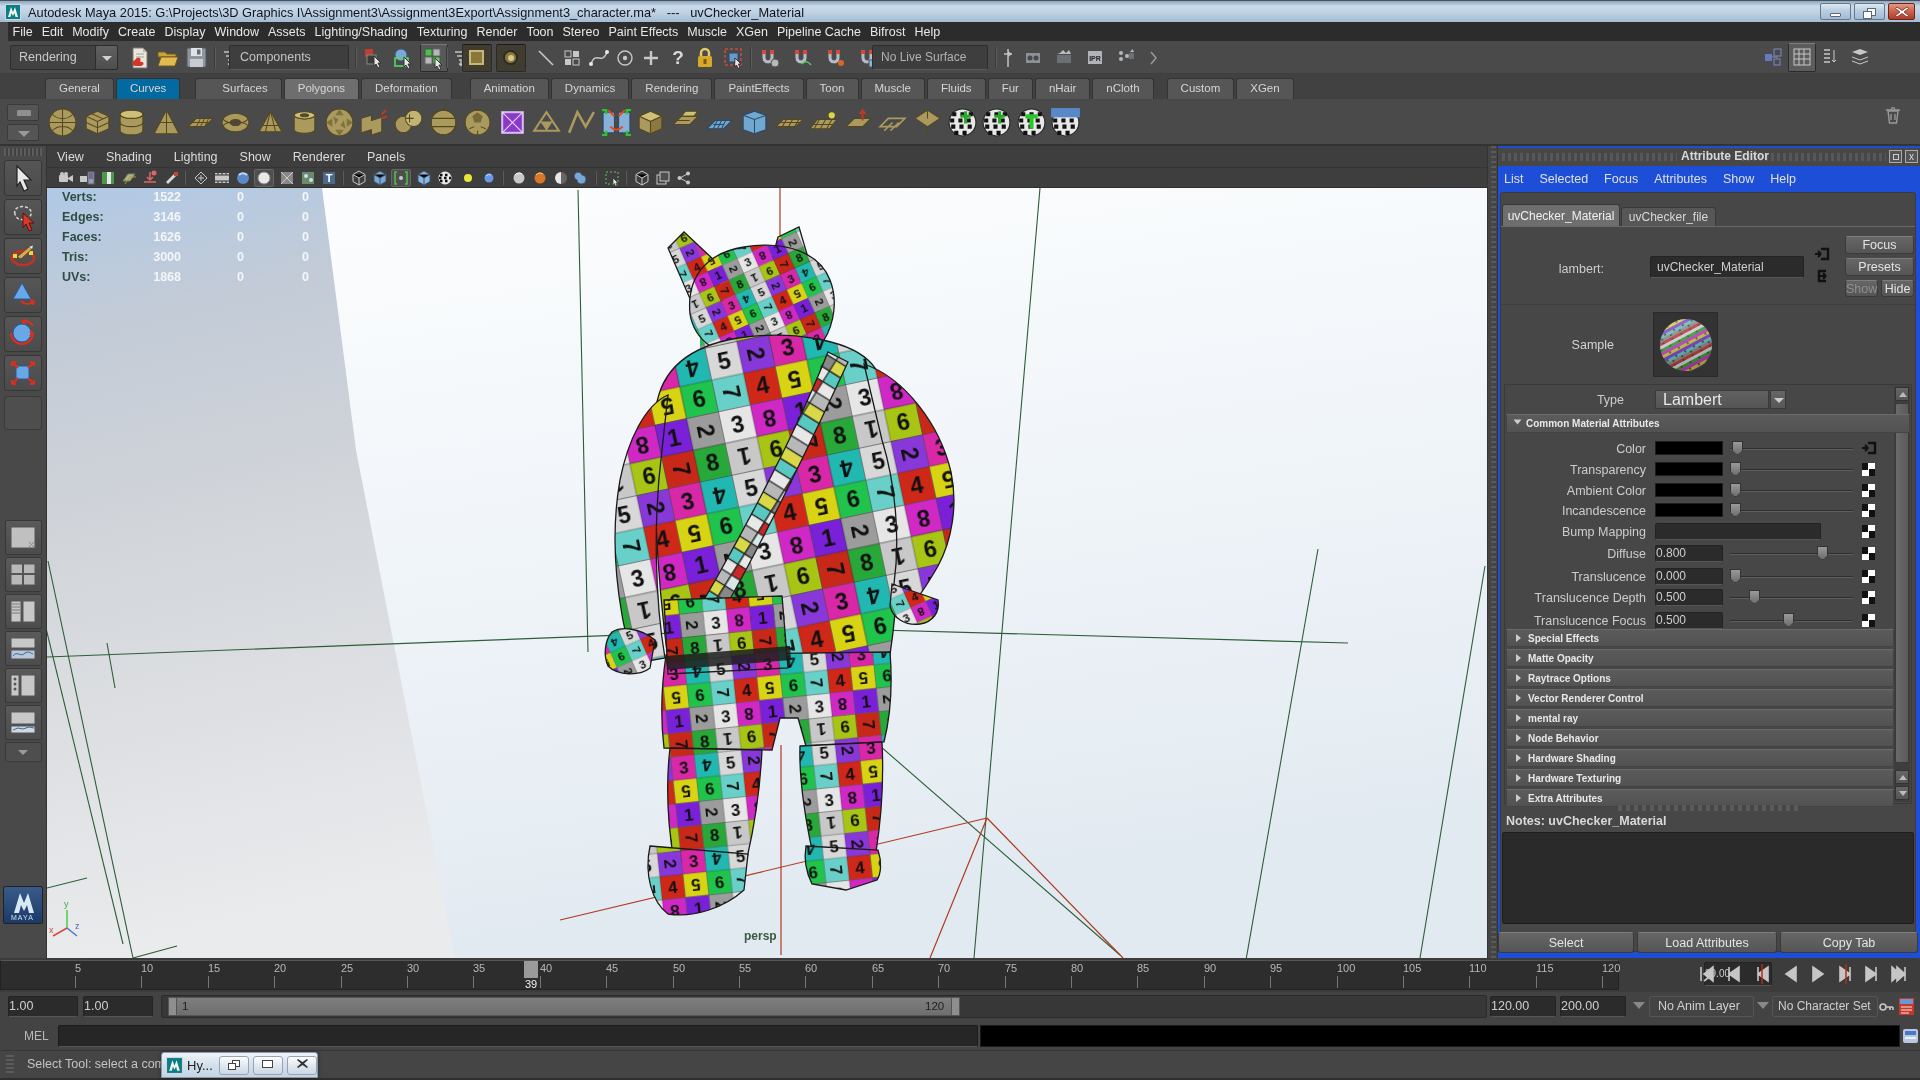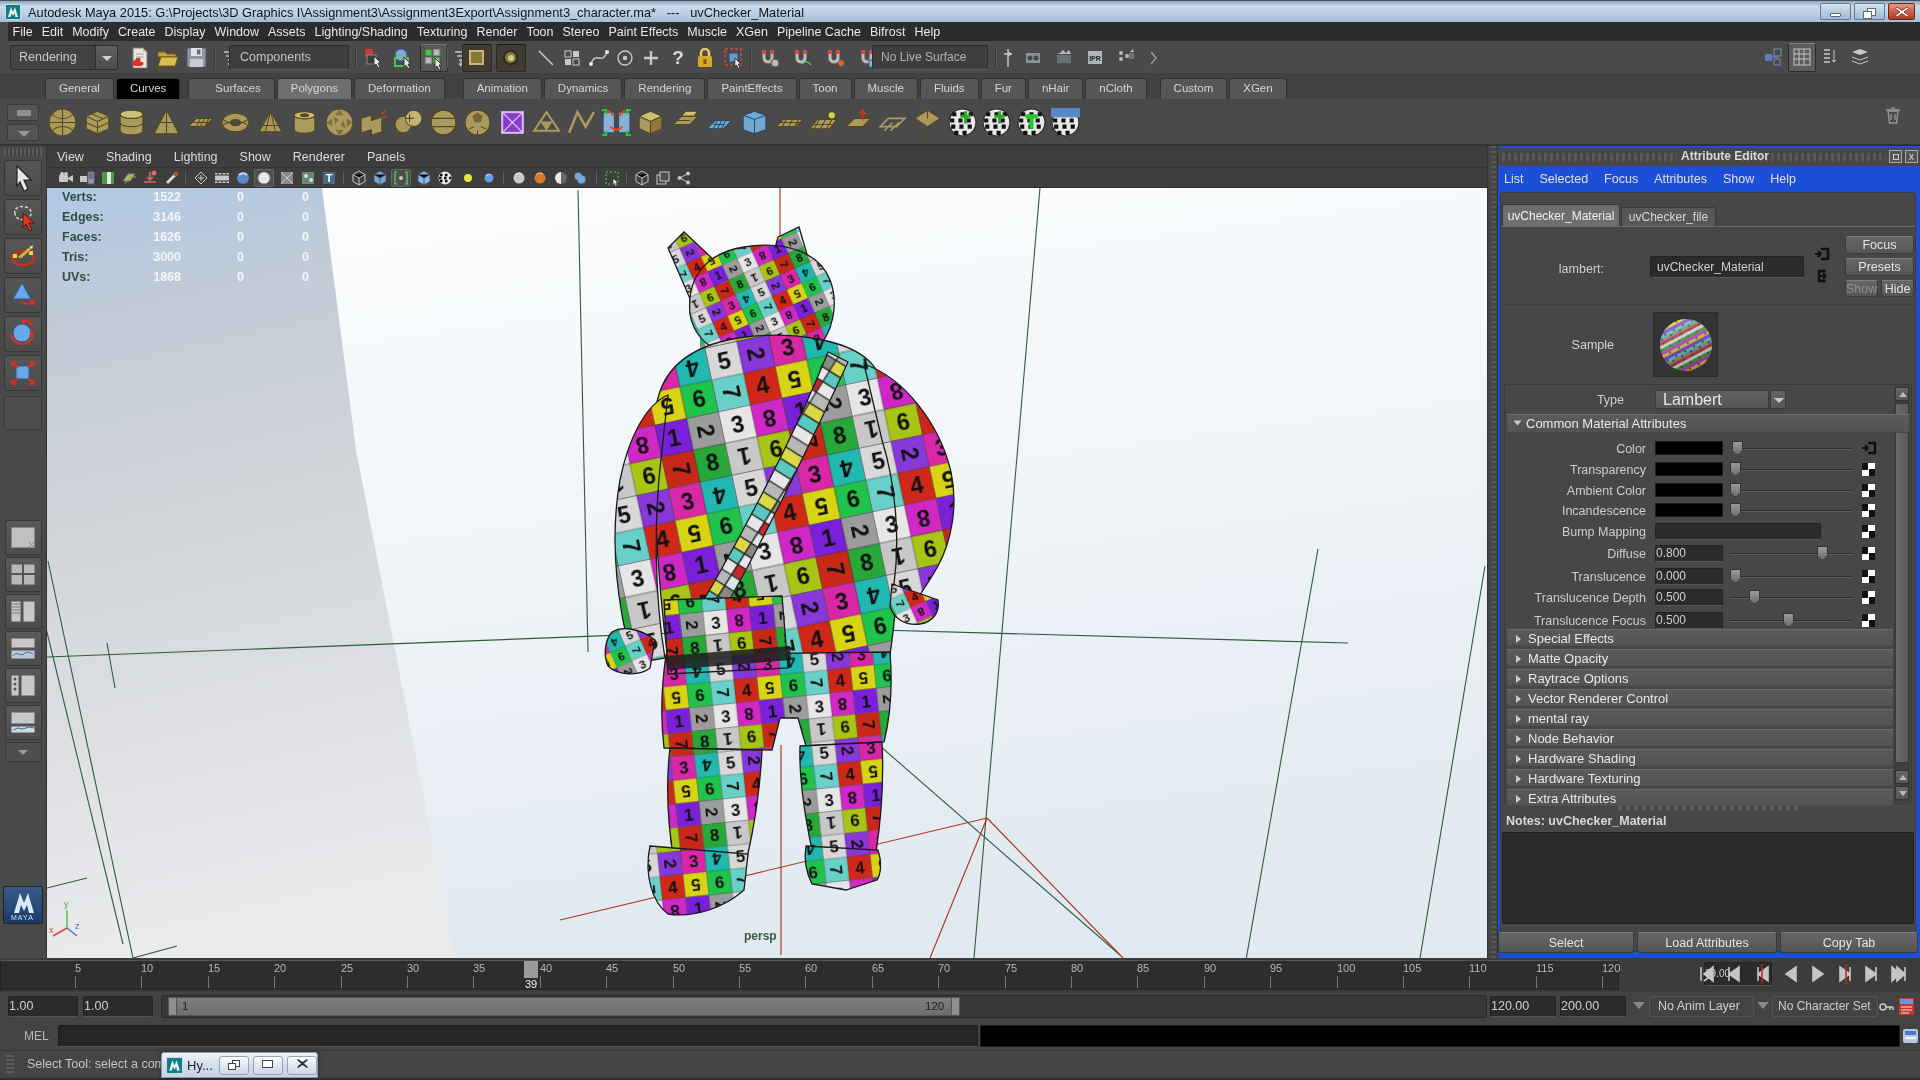--- a/index.html
+++ b/index.html
@@ -1,20 +1,20 @@
 <!DOCTYPE html>
 <html><head><meta charset="utf-8">
 <style>
 *{margin:0;padding:0;box-sizing:border-box}
 html,body{width:1920px;height:1080px;overflow:hidden;background:#4a4a4a;font-family:"Liberation Sans",sans-serif}
 .a{position:absolute}
 .fld{position:absolute;background:#2b2b2b;border:1px solid #232323;border-bottom-color:#565656;color:#cfcfcf;font-size:12px;border-radius:2px}
 .btn{position:absolute;background:linear-gradient(#666,#555);border:1px solid #3a3a3a;border-top-color:#7d7d7d;color:#e4e4e4;font-size:12.5px;text-align:center;border-radius:3px}
 .sep{position:absolute;top:6px;height:21px;width:2px;border-left:1px solid #3a3a3a;border-right:1px solid #5c5c5c}
-.bar{position:absolute;left:1505px;width:385px;height:18px;background:linear-gradient(#5b5b5b,#525252);border:1px solid #434343;border-top-color:#6a6a6a;color:#e8e8e8;font-weight:normal;font-size:13px;line-height:17px}
+.bar{position:absolute;left:1505px;width:385px;height:18px;background:linear-gradient(#5b5b5b,#525252);border:1px solid #434343;border-top-color:#6a6a6a;color:#e8e8e8;font-weight:bold;font-size:10px;line-height:17px}
 .tri{display:inline-block;width:0;height:0;border-left:5px solid #ccc;border-top:4px solid transparent;border-bottom:4px solid transparent;margin:0 7px 0 9px}
 .lbl{position:absolute;color:#cdcdcd;font-size:12.5px;text-align:right}
 .swb{position:absolute;background:#000;border:1px solid #1d1d1d;height:14px;width:68px}
 .chkic{position:absolute;width:13px;height:13px;background:conic-gradient(#fff 25%,#111 25% 50%,#fff 50% 75%,#111 75%)}
 .sl{position:absolute;height:2px;background:#2e2e2e;border-bottom:1px solid #5e5e5e}
 .hd{position:absolute;width:11px;height:14px;background:linear-gradient(#9a9a9a,#6e6e6e);border:1px solid #333;clip-path:polygon(0 0,100% 0,100% 60%,50% 100%,0 60%)}
 </style></head>
 <body>
 
 <div class="a" style="left:0;top:0;width:1920px;height:22px;background:linear-gradient(#8ea5bc,#c9dbec 25%,#bed2e4 55%,#a3bcd2);border-top:1px solid #46525e">
@@ -225,21 +225,21 @@
     </svg>
 <svg class="a" style="left:1849px;top:5px" width="22" height="22" viewBox="0 0 22 22">
       <path d="M3 6 l8 -3 l8 3 l-8 3 z" fill="#c8c8c8"></path>
       <path d="M3 11 l8 3 l8 -3 M3 15 l8 3 l8 -3" stroke="#c8c8c8" fill="none"></path>
     </svg>
 </div>
 
 <div class="a" style="left:0;top:74px;width:1920px;height:25px;background:#414141">
 <div class="a" style="left:45px;top:4px;display:flex;height:21px;font-size:11.5px;color:#d6d6d6">
 <div style="background:#565656;border:1px solid #333;border-bottom:none;border-radius:3px 3px 0 0;padding:3px 13px 0 13px;margin-right:2px;white-space:nowrap">General</div>
-<div style="background:#000000;border:1px solid #333;border-bottom:none;border-radius:3px 3px 0 0;padding:3px 13px 0 13px;margin-right:8px;white-space:nowrap">Curves</div>
+<div style="background:#0369a1;border:1px solid #333;border-bottom:none;border-radius:3px 3px 0 0;padding:3px 13px 0 13px;margin-right:15px;white-space:nowrap">Curves</div>
 <div style="background:#565656;border:1px solid #333;border-bottom:none;border-radius:3px 3px 0 0;padding:3px 13px 0 26px;margin-right:2px;white-space:nowrap">Surfaces</div>
 <div style="background:#6e6e6e;border:1px solid #333;border-bottom:none;border-radius:3px 3px 0 0;padding:3px 13px 0 13px;margin-right:2px;white-space:nowrap">Polygons</div>
 <div style="background:#565656;border:1px solid #333;border-bottom:none;border-radius:3px 3px 0 0;padding:3px 13px 0 13px;margin-right:18px;white-space:nowrap">Deformation</div>
 <div style="background:#565656;border:1px solid #333;border-bottom:none;border-radius:3px 3px 0 0;padding:3px 13px 0 13px;margin-right:2px;white-space:nowrap">Animation</div>
 <div style="background:#565656;border:1px solid #333;border-bottom:none;border-radius:3px 3px 0 0;padding:3px 13px 0 13px;margin-right:2px;white-space:nowrap">Dynamics</div>
 <div style="background:#565656;border:1px solid #333;border-bottom:none;border-radius:3px 3px 0 0;padding:3px 13px 0 13px;margin-right:2px;white-space:nowrap">Rendering</div>
 <div style="background:#565656;border:1px solid #333;border-bottom:none;border-radius:3px 3px 0 0;padding:3px 13px 0 13px;margin-right:2px;white-space:nowrap">PaintEffects</div>
 <div style="background:#565656;border:1px solid #333;border-bottom:none;border-radius:3px 3px 0 0;padding:3px 13px 0 13px;margin-right:2px;white-space:nowrap">Toon</div>
 <div style="background:#565656;border:1px solid #333;border-bottom:none;border-radius:3px 3px 0 0;padding:3px 13px 0 13px;margin-right:2px;white-space:nowrap">Muscle</div>
 <div style="background:#565656;border:1px solid #333;border-bottom:none;border-radius:3px 3px 0 0;padding:3px 13px 0 13px;margin-right:2px;white-space:nowrap">Fluids</div>

